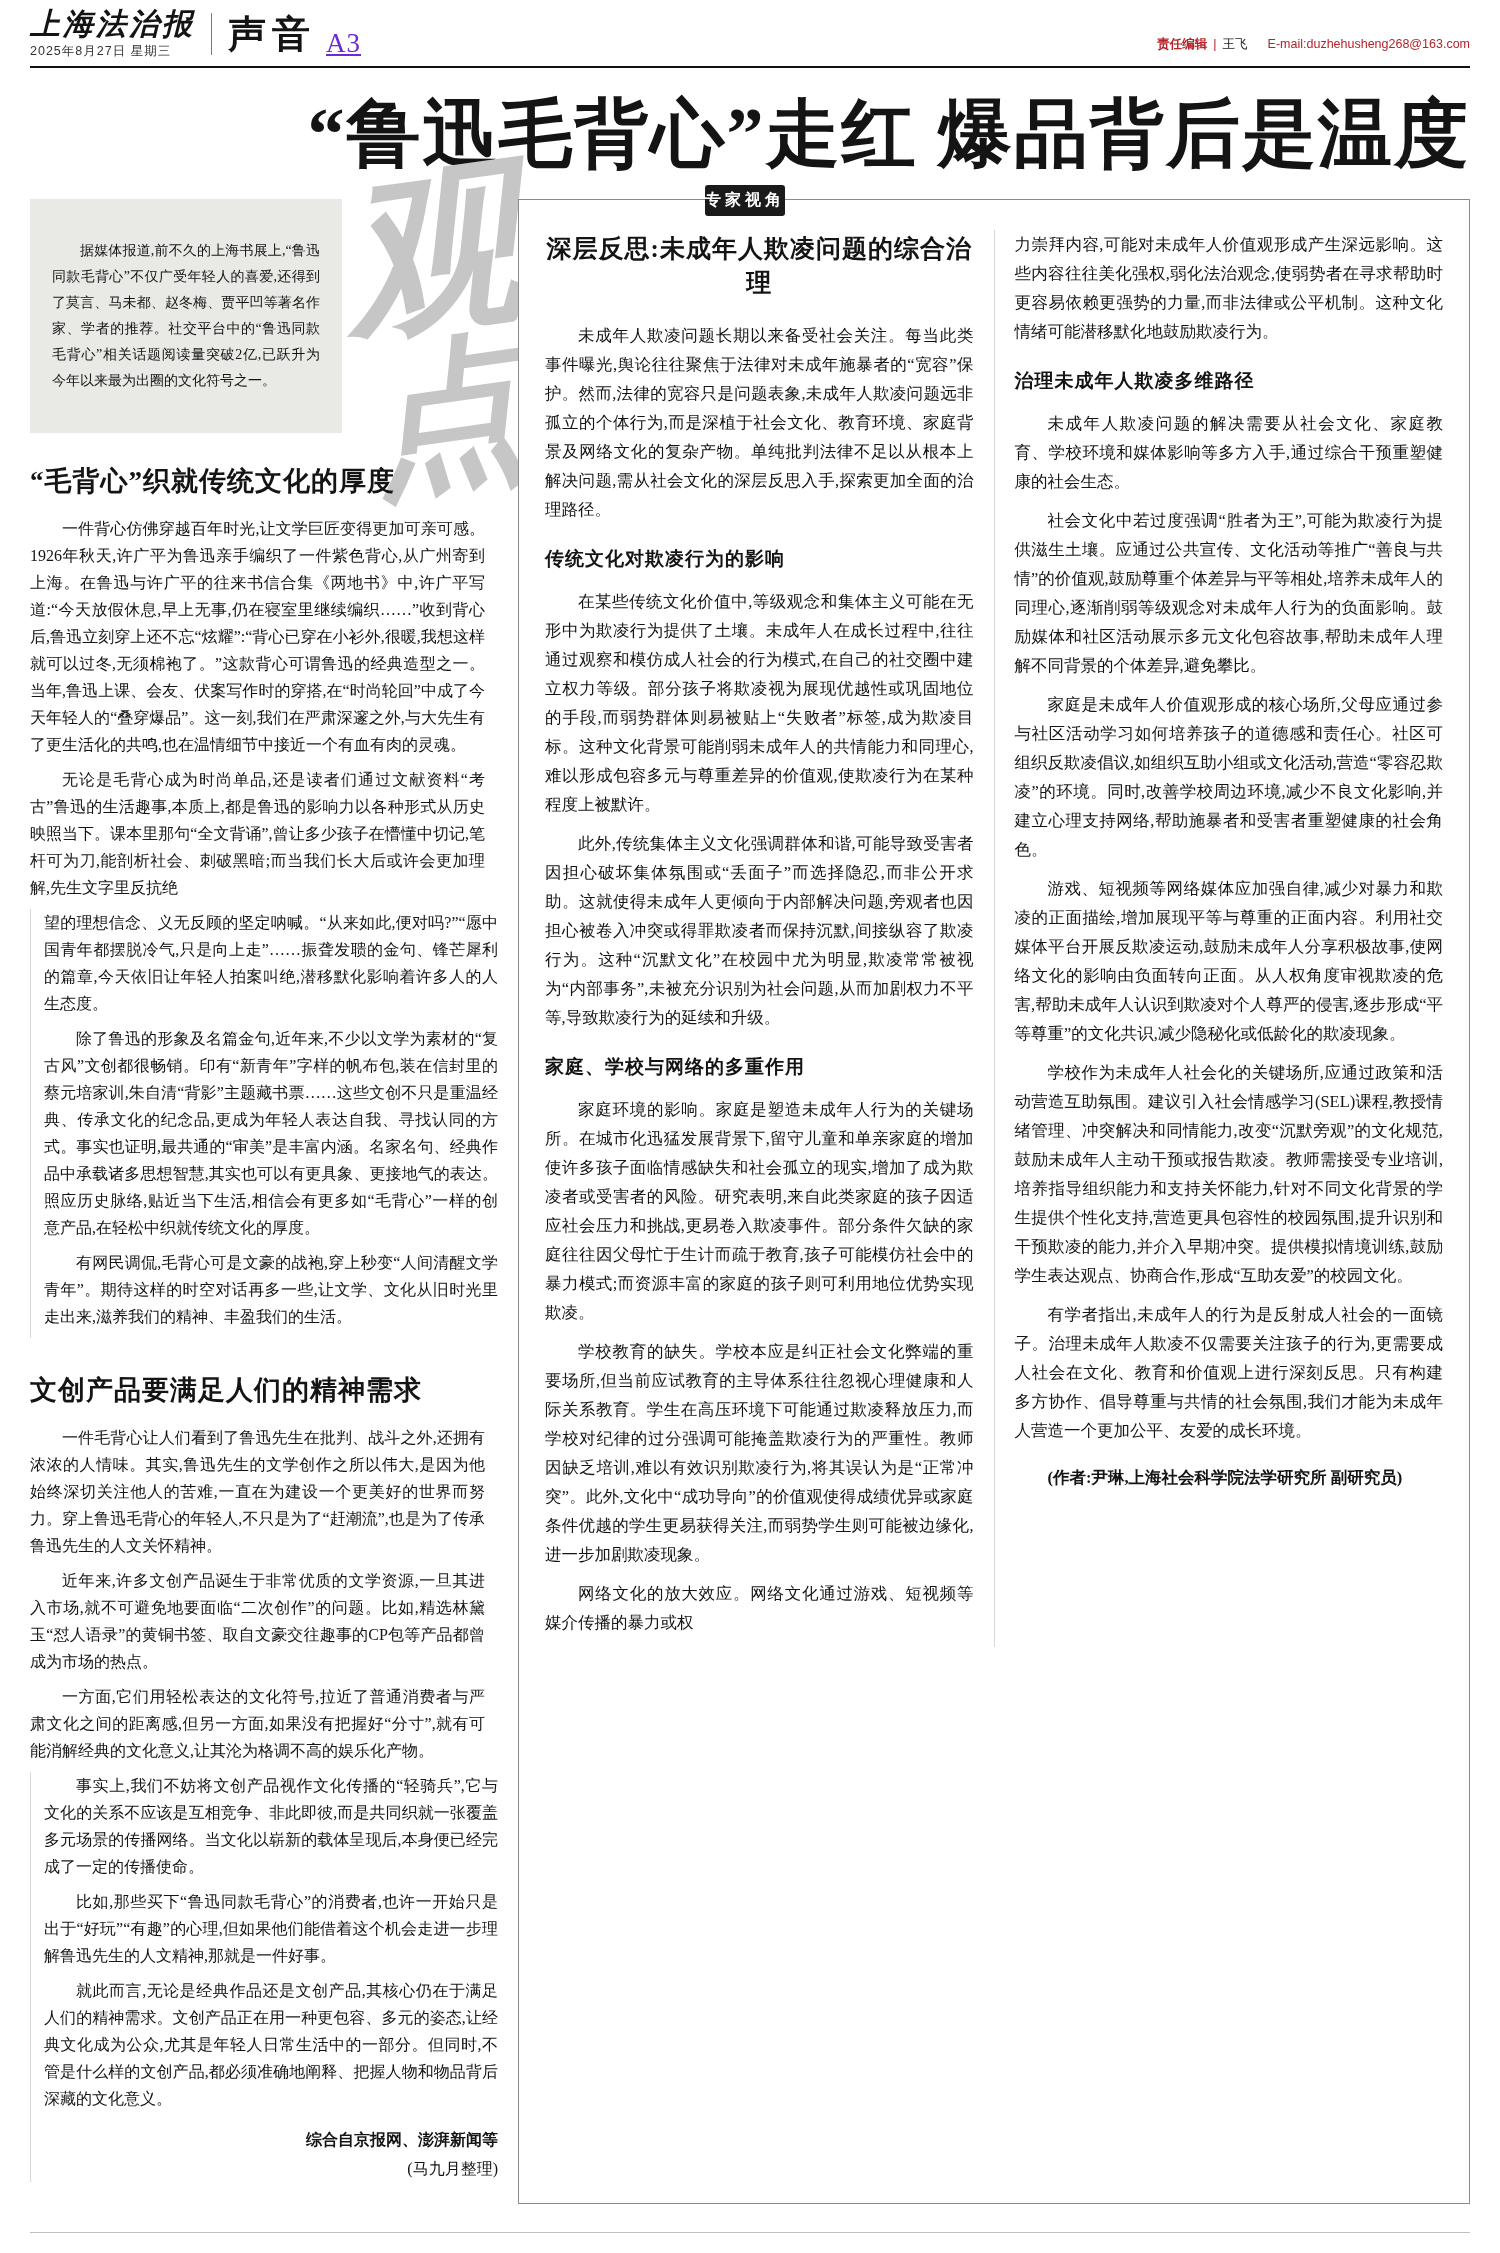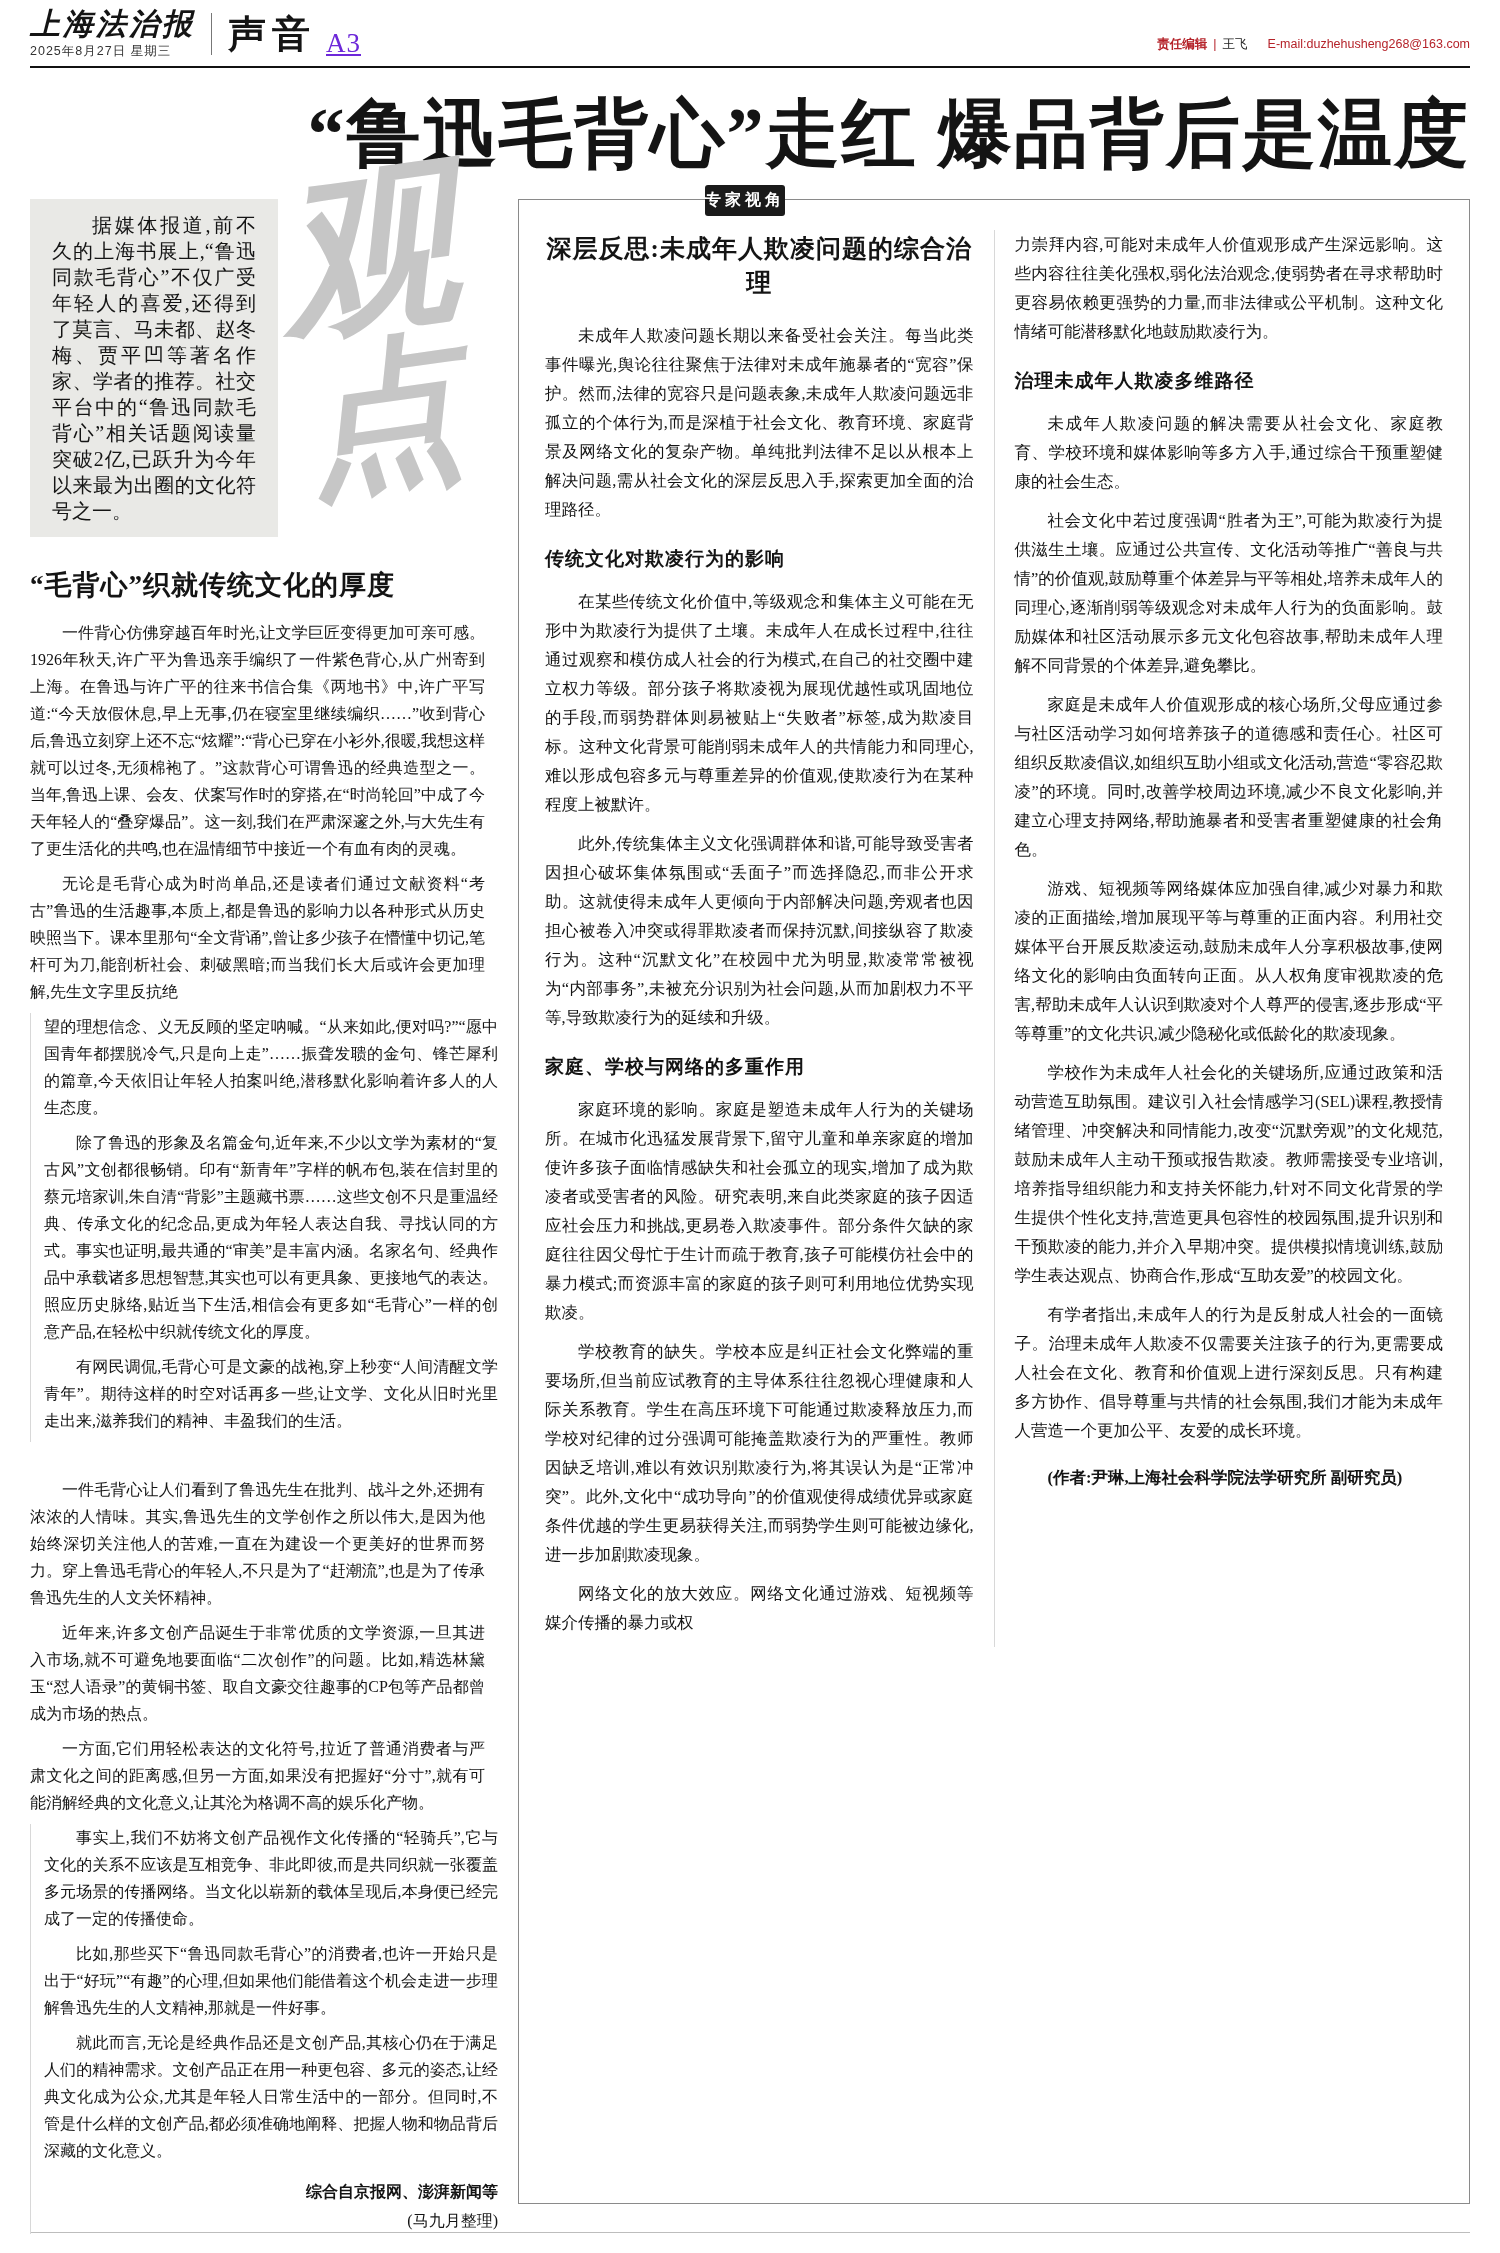--- a/index.html
+++ b/index.html
@@ -37,21 +37,21 @@
   .main-headline{
     text-align:right;font-size:74px;font-weight:900;letter-spacing:2px;
     margin:26px 0 24px;line-height:1.1;white-space:nowrap;
   }
 
   
   .main{display:grid;grid-template-columns:468px 952px;column-gap:20px;align-items:start;}
 
   
   .lede-row{display:flex;margin-bottom:30px;}
-  .lede-box{width:248px;background:var(--box-bg);padding:13px 22px;font-size:20px;line-height:26px;text-align:justify;}
+  .lede-box{width:312px;background:var(--box-bg);padding:39px 22px;font-size:14px;line-height:26px;text-align:justify;}
   .lede-box p{text-indent:2em;}
   .watermark-zone{flex:1;position:relative;pointer-events:none;z-index:0;}
   .wm{position:absolute;color:var(--watermark);font-style:italic;font-weight:600;transform:rotate(-8deg);line-height:1;}
   .wm1{font-size:175px;top:-34px;left:2px;}
   .wm2{font-size:158px;top:138px;left:26px;}
 
   .section-head{font-size:27px;font-weight:900;letter-spacing:1px;margin:0 0 16px;}
   .section-block{margin-bottom:34px;position:relative;z-index:1;}
   .two-col{display:flex;flex-direction:column;}
   .two-col .col{flex:1;font-size:16px;line-height:27px;text-align:justify;}
@@ -127,20 +127,21 @@
             </div>
           <div class="col">
               <p class="body-p cont">望的理想信念、义无反顾的坚定呐喊。“从来如此,便对吗?”“愿中国青年都摆脱冷气,只是向上走”……振聋发聩的金句、锋芒犀利的篇章,今天依旧让年轻人拍案叫绝,潜移默化影响着许多人的人生态度。</p>
               <p class="body-p">除了鲁迅的形象及名篇金句,近年来,不少以文学为素材的“复古风”文创都很畅销。印有“新青年”字样的帆布包,装在信封里的蔡元培家训,朱自清“背影”主题藏书票……这些文创不只是重温经典、传承文化的纪念品,更成为年轻人表达自我、寻找认同的方式。事实也证明,最共通的“审美”是丰富内涵。名家名句、经典作品中承载诸多思想智慧,其实也可以有更具象、更接地气的表达。照应历史脉络,贴近当下生活,相信会有更多如“毛背心”一样的创意产品,在轻松中织就传统文化的厚度。</p>
               <p class="body-p">有网民调侃,毛背心可是文豪的战袍,穿上秒变“人间清醒文学青年”。期待这样的时空对话再多一些,让文学、文化从旧时光里走出来,滋养我们的精神、丰盈我们的生活。</p>
             </div>
         </div>
       </div>
 
       <div class="section-block">
+        <h2 class="section-head">文创产品要满足人们的精神需求</h2>
         <div class="two-col">
           <div class="col">
               <p class="body-p">一件毛背心让人们看到了鲁迅先生在批判、战斗之外,还拥有浓浓的人情味。其实,鲁迅先生的文学创作之所以伟大,是因为他始终深切关注他人的苦难,一直在为建设一个更美好的世界而努力。穿上鲁迅毛背心的年轻人,不只是为了“赶潮流”,也是为了传承鲁迅先生的人文关怀精神。</p>
               <p class="body-p">近年来,许多文创产品诞生于非常优质的文学资源,一旦其进入市场,就不可避免地要面临“二次创作”的问题。比如,精选林黛玉“怼人语录”的黄铜书签、取自文豪交往趣事的CP包等产品都曾成为市场的热点。</p>
               <p class="body-p">一方面,它们用轻松表达的文化符号,拉近了普通消费者与严肃文化之间的距离感,但另一方面,如果没有把握好“分寸”,就有可能消解经典的文化意义,让其沦为格调不高的娱乐化产物。</p>
             </div>
           <div class="col">
               <p class="body-p">事实上,我们不妨将文创产品视作文化传播的“轻骑兵”,它与文化的关系不应该是互相竞争、非此即彼,而是共同织就一张覆盖多元场景的传播网络。当文化以崭新的载体呈现后,本身便已经完成了一定的传播使命。</p>
               <p class="body-p">比如,那些买下“鲁迅同款毛背心”的消费者,也许一开始只是出于“好玩”“有趣”的心理,但如果他们能借着这个机会走进一步理解鲁迅先生的人文精神,那就是一件好事。</p>
               <p class="body-p">就此而言,无论是经典作品还是文创产品,其核心仍在于满足人们的精神需求。文创产品正在用一种更包容、多元的姿态,让经典文化成为公众,尤其是年轻人日常生活中的一部分。但同时,不管是什么样的文创产品,都必须准确地阐释、把握人物和物品背后深藏的文化意义。</p>

